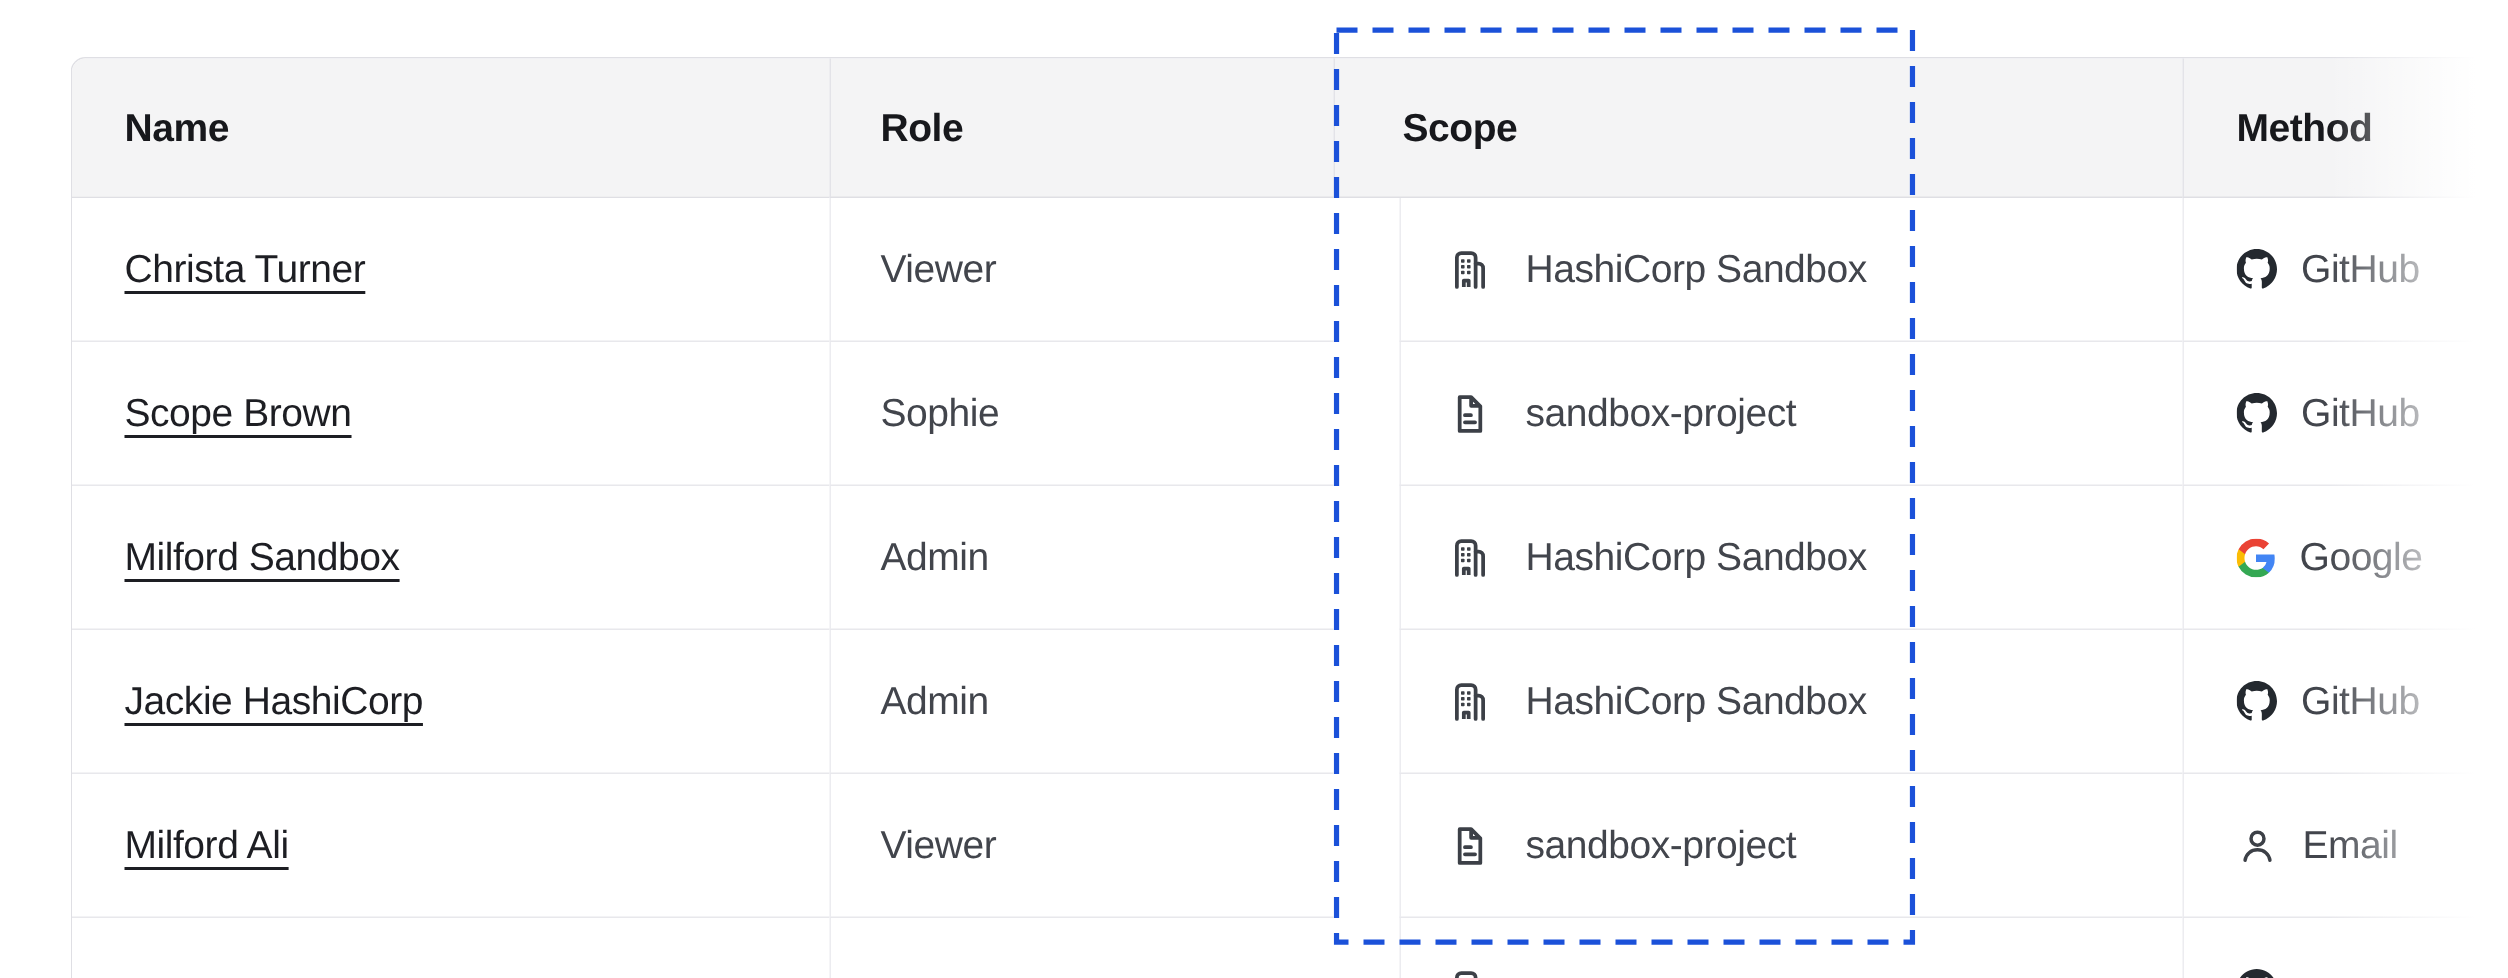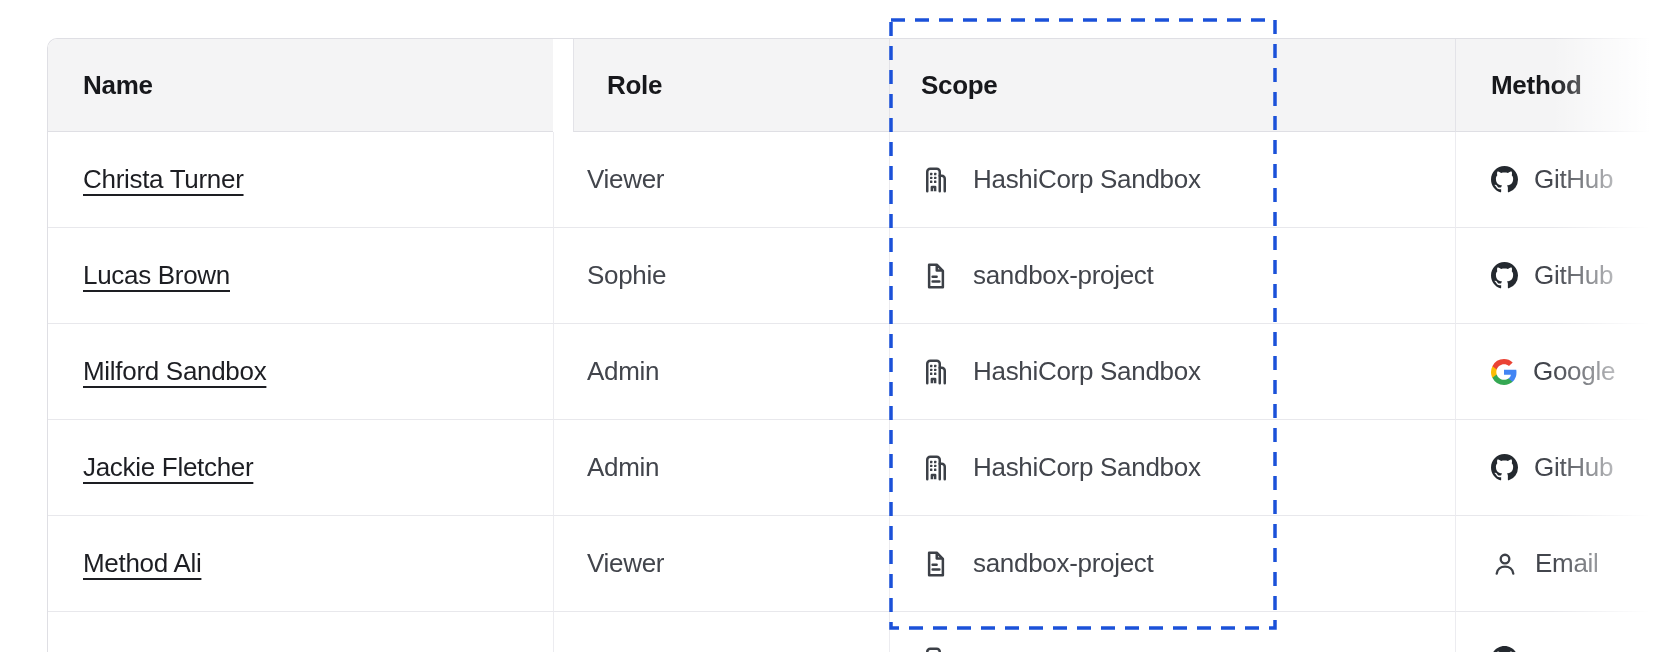--- a/index.html
+++ b/index.html
@@ -12,29 +12,29 @@
            border-top:1.5px solid #dfdfe4; border-left:1.5px solid #dfdfe4;
            border-top-left-radius:10px; }
   .tr { display:grid; grid-template-columns:505px 336px 566px 499px; }
   .tr-head { height:93px; }
   .tr-body { height:96px; }
   .th, .td { display:flex; align-items:center; }
   .th { background:#f4f4f5; border-bottom:1.5px solid #dfdfe4;
         font-size:26px; font-weight:700; color:#17181c; letter-spacing:-0.3px; }
   .th + .th { border-left:1.5px solid #e3e3e8; }
   .th-name { border-top-left-radius:9px; padding-left:35px; }
-  .th-role { padding-left:33px;margin-left:20px; }
-  .th-scope { padding-left:31px; }
+  .th-role { padding-left:33px; }
+  .th-scope { padding-left:45px; }
   .th-method { padding-left:35px; }
   .td { background:#ffffff; border-bottom:1.5px solid #e8e8ec;
         font-size:26px; color:#42454c; letter-spacing:-0.3px; }
   .td + .td { border-left:1.5px solid #ececf0;align-items:center; }
   .td-name { padding-left:35px;align-items:center; }
   .td-role { padding-left:33px; }
-  .td-scope { padding-left:31px; gap:22px; }
+  .td-scope { padding-left:31px; gap:22px;margin-left:44px; }
   .td-method { padding-left:35px; gap:16px; }
   .name-link { color:#1d1e23; font-weight:500; text-decoration:underline;
                text-decoration-thickness:2px; text-underline-offset:6px;
                cursor:pointer; }
   .icon { display:inline-flex; align-items:center; justify-content:center; flex:0 0 auto; }
 
   
   .scope-highlight { position:absolute; left:889px; top:18px; width:388px; height:612px;
                      pointer-events:none; z-index:4; }
 
@@ -115,21 +115,21 @@
             <svg width="27" height="27">
               <use href="#i-github"></use>
             </svg>
           </span>
         <span>GitHub</span>
       </div>
     </div>
 
     <div class="tr tr-body">
       <div class="td td-name">
-          <a class="name-link">Lucas Brown</a>
+          <a class="name-link">Scope Brown</a>
         </div>
       <div class="td td-role">
           <span>Sophie</span>
         </div>
       <div class="td td-scope">
         <span class="icon">
             <svg width="30" height="30">
               <use href="#i-file"></use>
             </svg>
           </span>
@@ -165,21 +165,21 @@
             <svg width="26" height="26">
               <use href="#i-google"></use>
             </svg>
           </span>
         <span>Google</span>
       </div>
     </div>
 
     <div class="tr tr-body">
       <div class="td td-name">
-          <a class="name-link">Jackie Fletcher</a>
+          <a class="name-link">Jackie HashiCorp</a>
         </div>
       <div class="td td-role">
           <span>Admin</span>
         </div>
       <div class="td td-scope">
         <span class="icon">
             <svg width="30" height="30">
               <use href="#i-org"></use>
             </svg>
           </span>
@@ -190,21 +190,21 @@
             <svg width="27" height="27">
               <use href="#i-github"></use>
             </svg>
           </span>
         <span>GitHub</span>
       </div>
     </div>
 
     <div class="tr tr-body">
       <div class="td td-name">
-          <a class="name-link">Method Ali</a>
+          <a class="name-link">Milford Ali</a>
         </div>
       <div class="td td-role">
           <span>Viewer</span>
         </div>
       <div class="td td-scope">
         <span class="icon">
             <svg width="30" height="30">
               <use href="#i-file"></use>
             </svg>
           </span>

